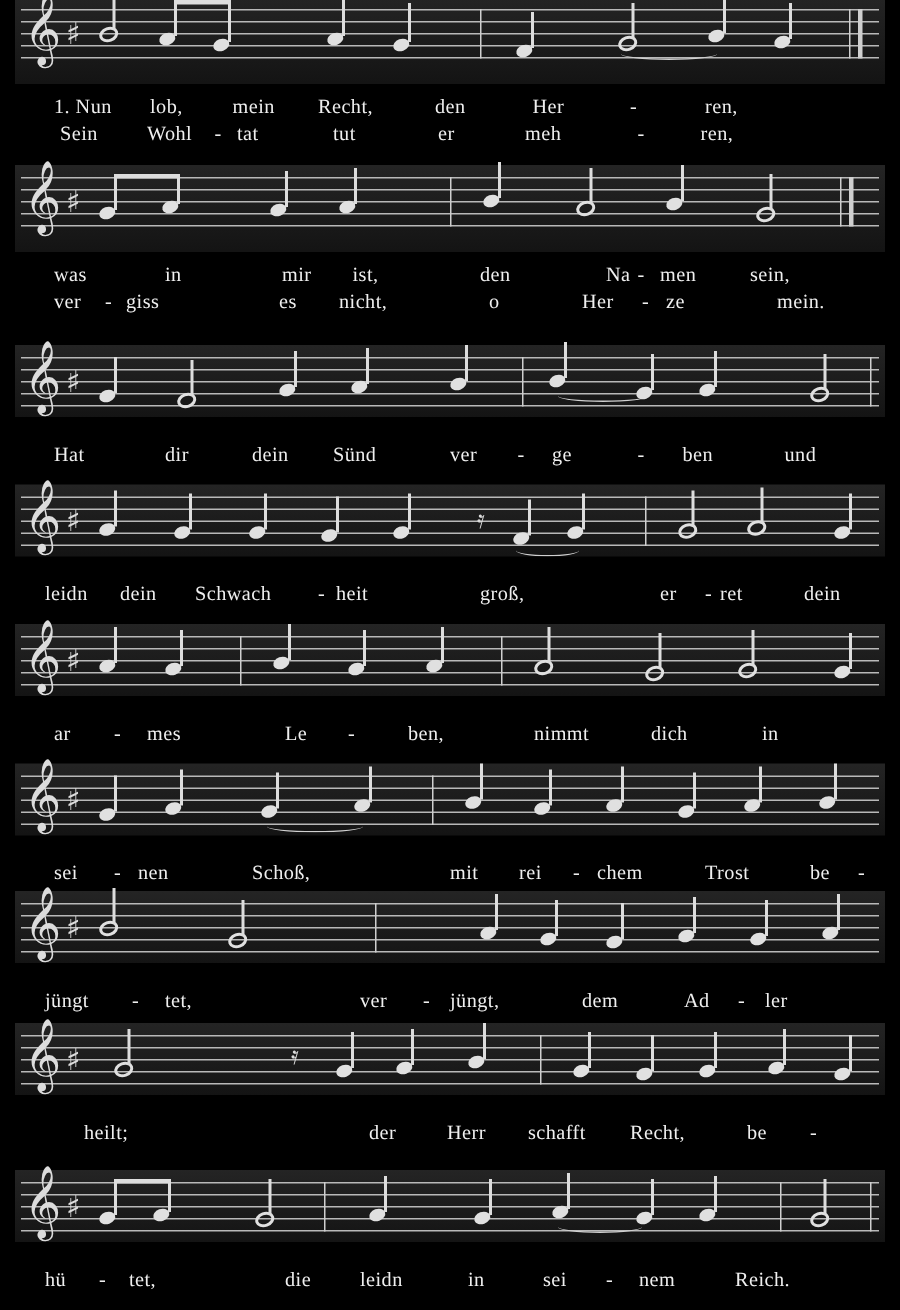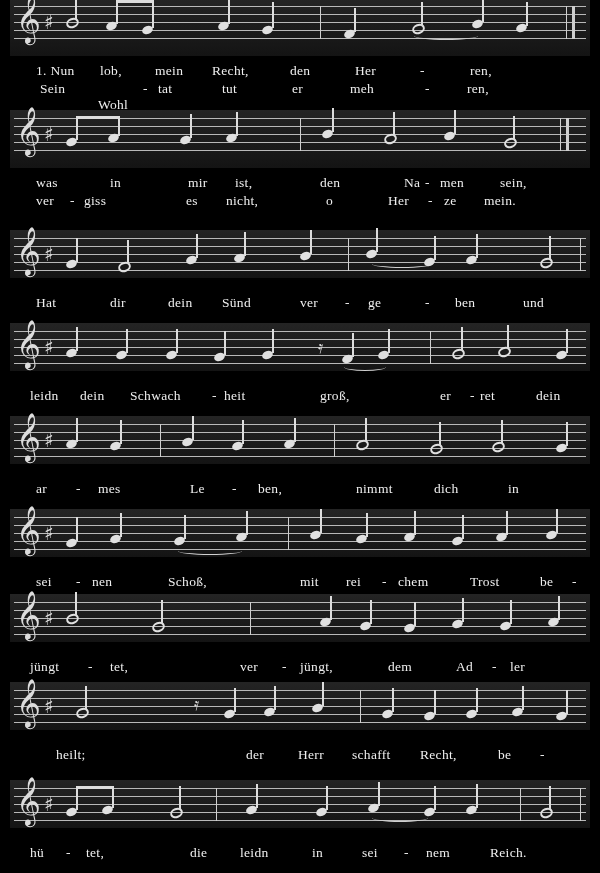--- a/index.html
+++ b/index.html
@@ -180,21 +180,21 @@
       <span class="lyric" style="left:100px;">lob,</span>
       <span class="lyric" style="left:155px;">mein</span>
       <span class="lyric" style="left:212px;">Recht,</span>
       <span class="lyric" style="left:290px;">den</span>
       <span class="lyric" style="left:355px;">Her</span>
       <span class="lyric" style="left:420px;">-</span>
       <span class="lyric" style="left:470px;">ren,</span>
     </div>
     <div class="lyricrow" style="top:81px;">
       <span class="lyric" style="left:40px;">Sein</span>
-      <span class="lyric" style="left:98px;margin-top:16px;">Wohl</span>
+      <span class="lyric" style="left:98px;">Wohl</span>
       <span class="lyric" style="left:143px;">-</span>
       <span class="lyric" style="left:158px;">tat</span>
       <span class="lyric" style="left:222px;">tut</span>
       <span class="lyric" style="left:292px;">er</span>
       <span class="lyric" style="left:350px;">meh</span>
       <span class="lyric" style="left:425px;">-</span>
       <span class="lyric" style="left:467px;">ren,</span>
     </div>
   </div>
 
@@ -249,21 +249,21 @@
     <div class="lyricrow" style="top:81px;">
       <span class="lyric" style="left:36px;">ver</span>
       <span class="lyric" style="left:70px;">-</span>
       <span class="lyric" style="left:84px;">giss</span>
       <span class="lyric" style="left:186px;">es</span>
       <span class="lyric" style="left:226px;">nicht,</span>
       <span class="lyric" style="left:326px;">o</span>
       <span class="lyric" style="left:388px;">Her</span>
       <span class="lyric" style="left:428px;">-</span>
       <span class="lyric" style="left:444px;">ze</span>
-      <span class="lyric" style="left:484px;">mein.</span>
+      <span class="lyric" style="left:518px;">mein.</span>
     </div>
   </div>
 
   <div class="system" style="top:232px;">
     <div class="staffwash" style="top:-2px;height:48px;"></div>
     <div class="staff" style="top:6px;">
       <div class="line l0"></div>
       <div class="line l1"></div>
       <div class="line l2"></div>
       <div class="line l3"></div>
@@ -400,21 +400,21 @@
     <div class="stem" style="left:501px;top:2px;height:24px;"></div>
     <div class="note" style="left:556px;top:26px;"></div>
     <div class="stem" style="left:566px;top:4px;height:24px;"></div>
 
     <div class="lyricrow" style="top:63px;">
       <span class="lyric" style="left:36px;">ar</span>
       <span class="lyric" style="left:76px;">-</span>
       <span class="lyric" style="left:98px;">mes</span>
       <span class="lyric" style="left:190px;">Le</span>
       <span class="lyric" style="left:232px;">-</span>
-      <span class="lyric" style="left:258px;">ben,</span>
+      <span class="lyric" style="left:272px;">ben,</span>
       <span class="lyric" style="left:356px;">nimmt</span>
       <span class="lyric" style="left:434px;">dich</span>
       <span class="lyric" style="left:508px;">in</span>
     </div>
   </div>
 
   <div class="system" style="top:511px;">
     <div class="staffwash" style="top:-2px;height:48px;"></div>
     <div class="staff" style="top:6px;">
       <div class="line l0"></div>

